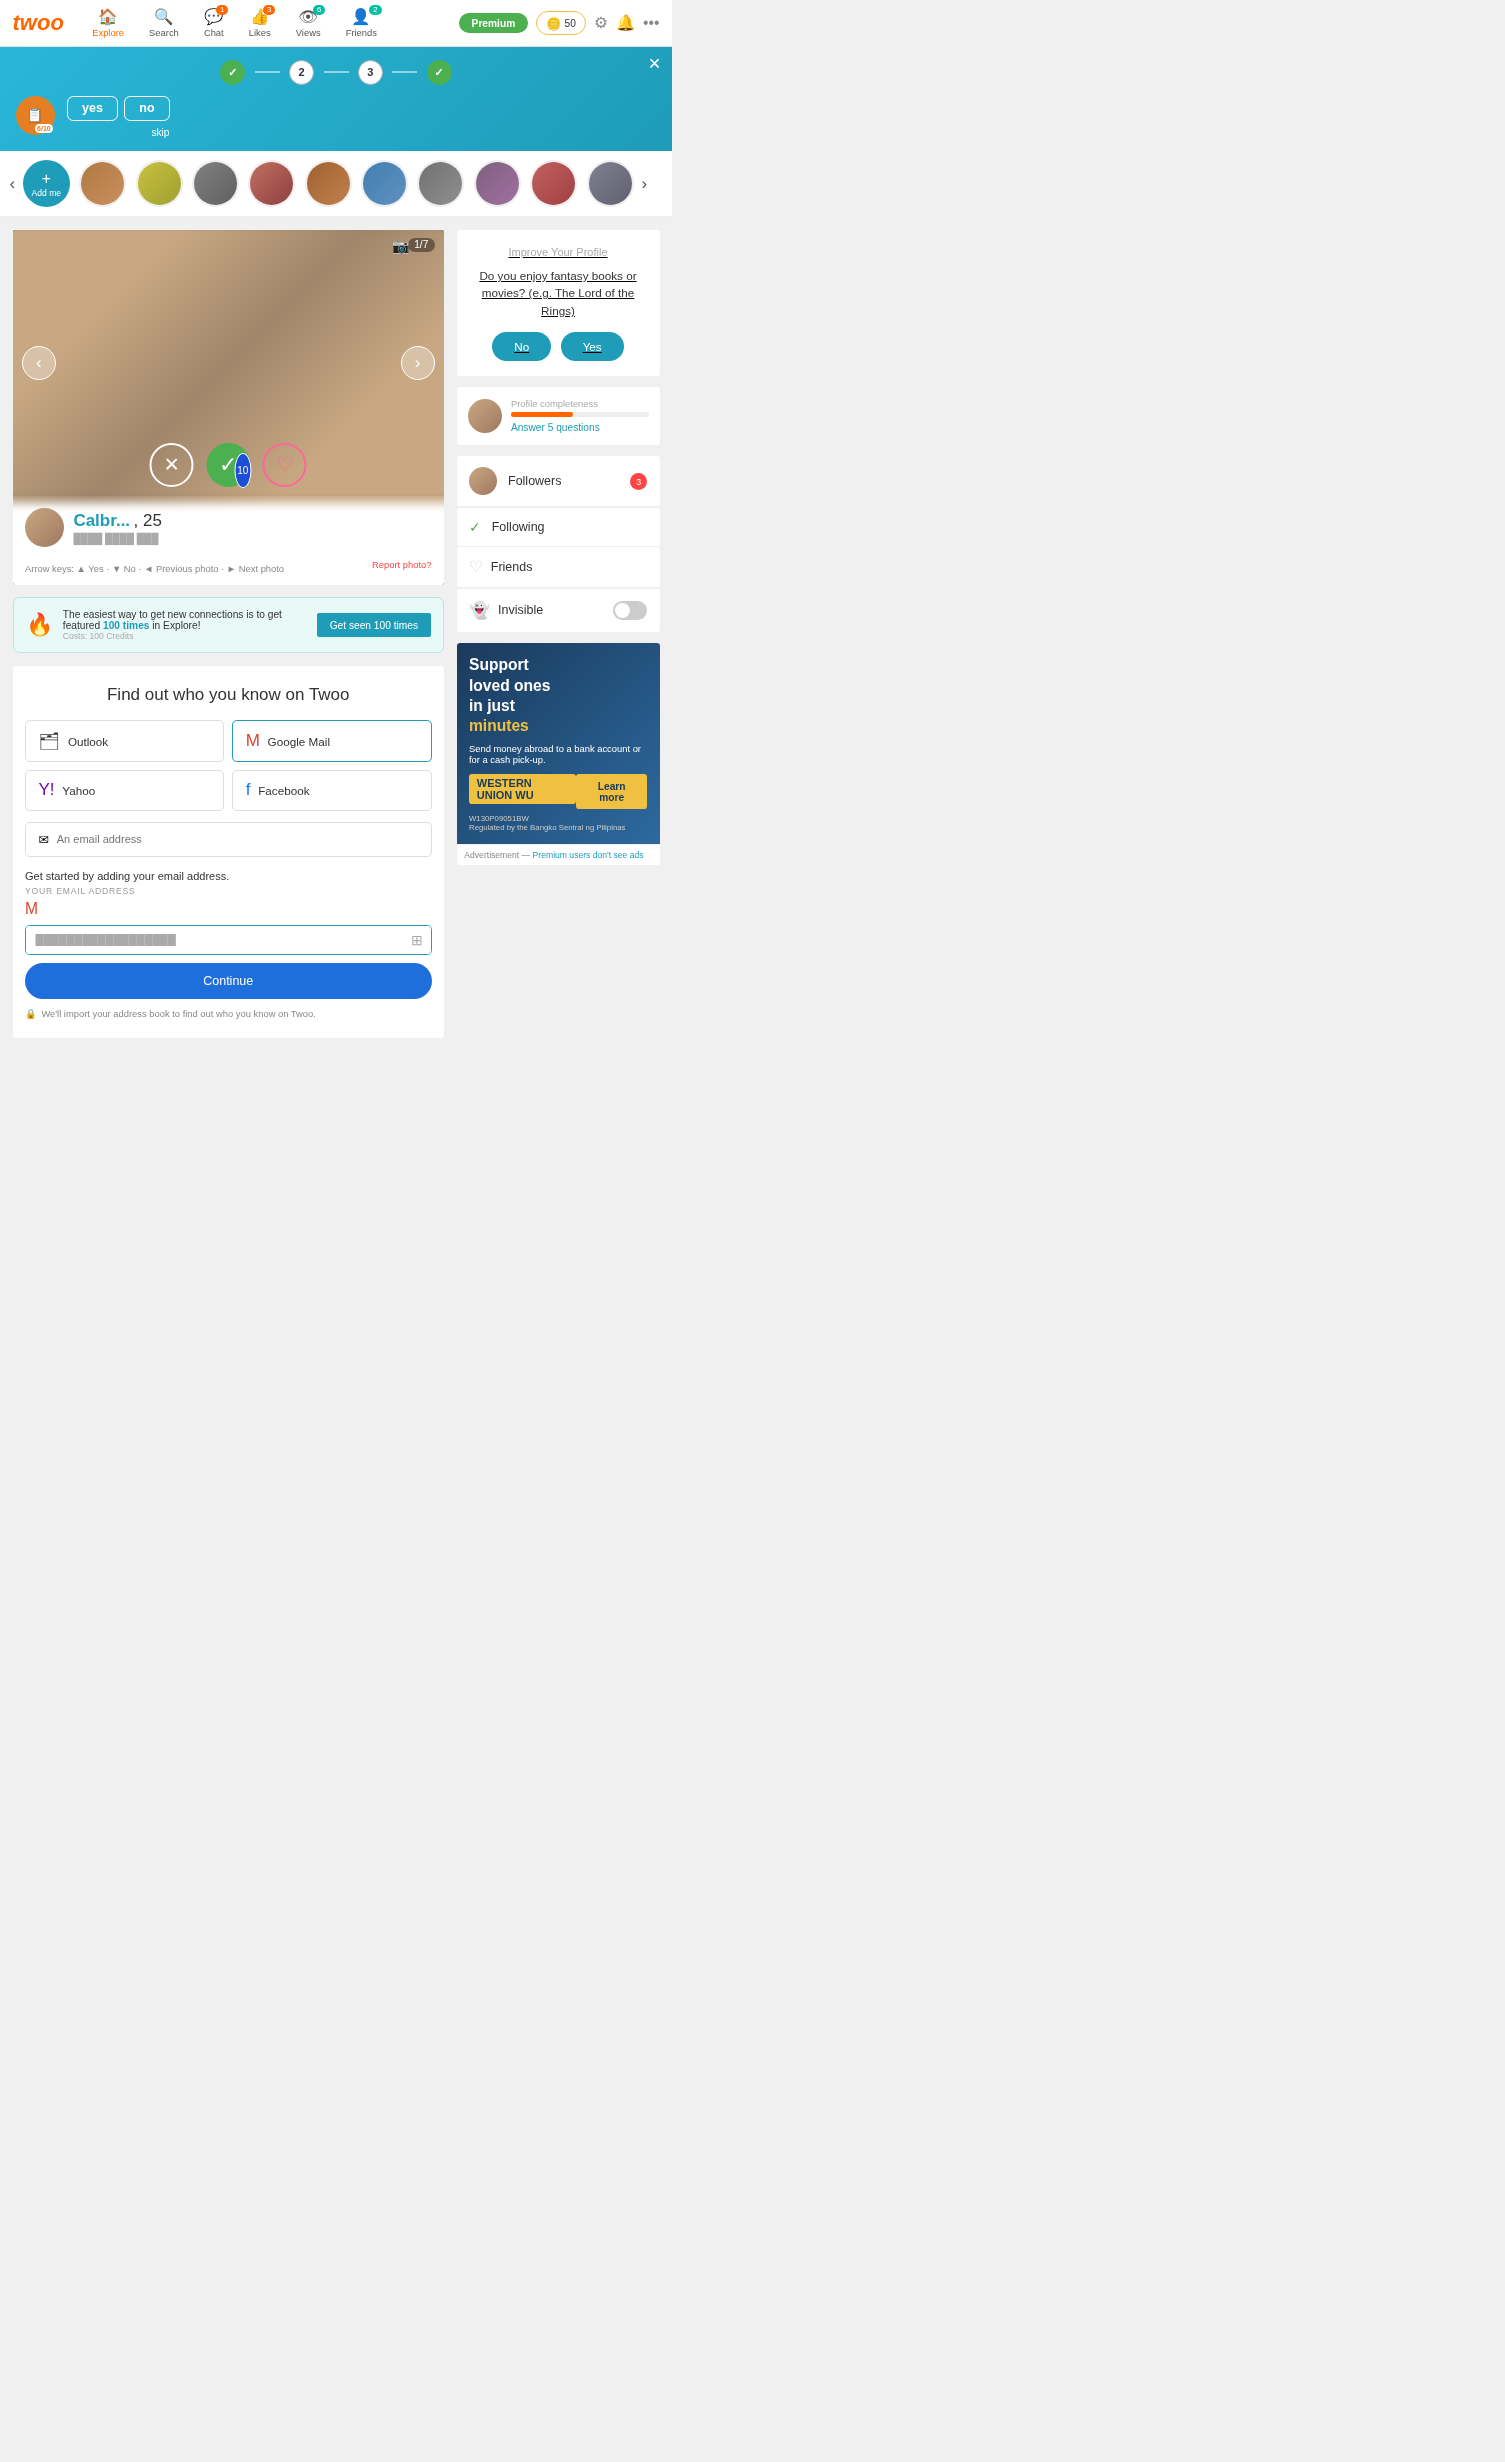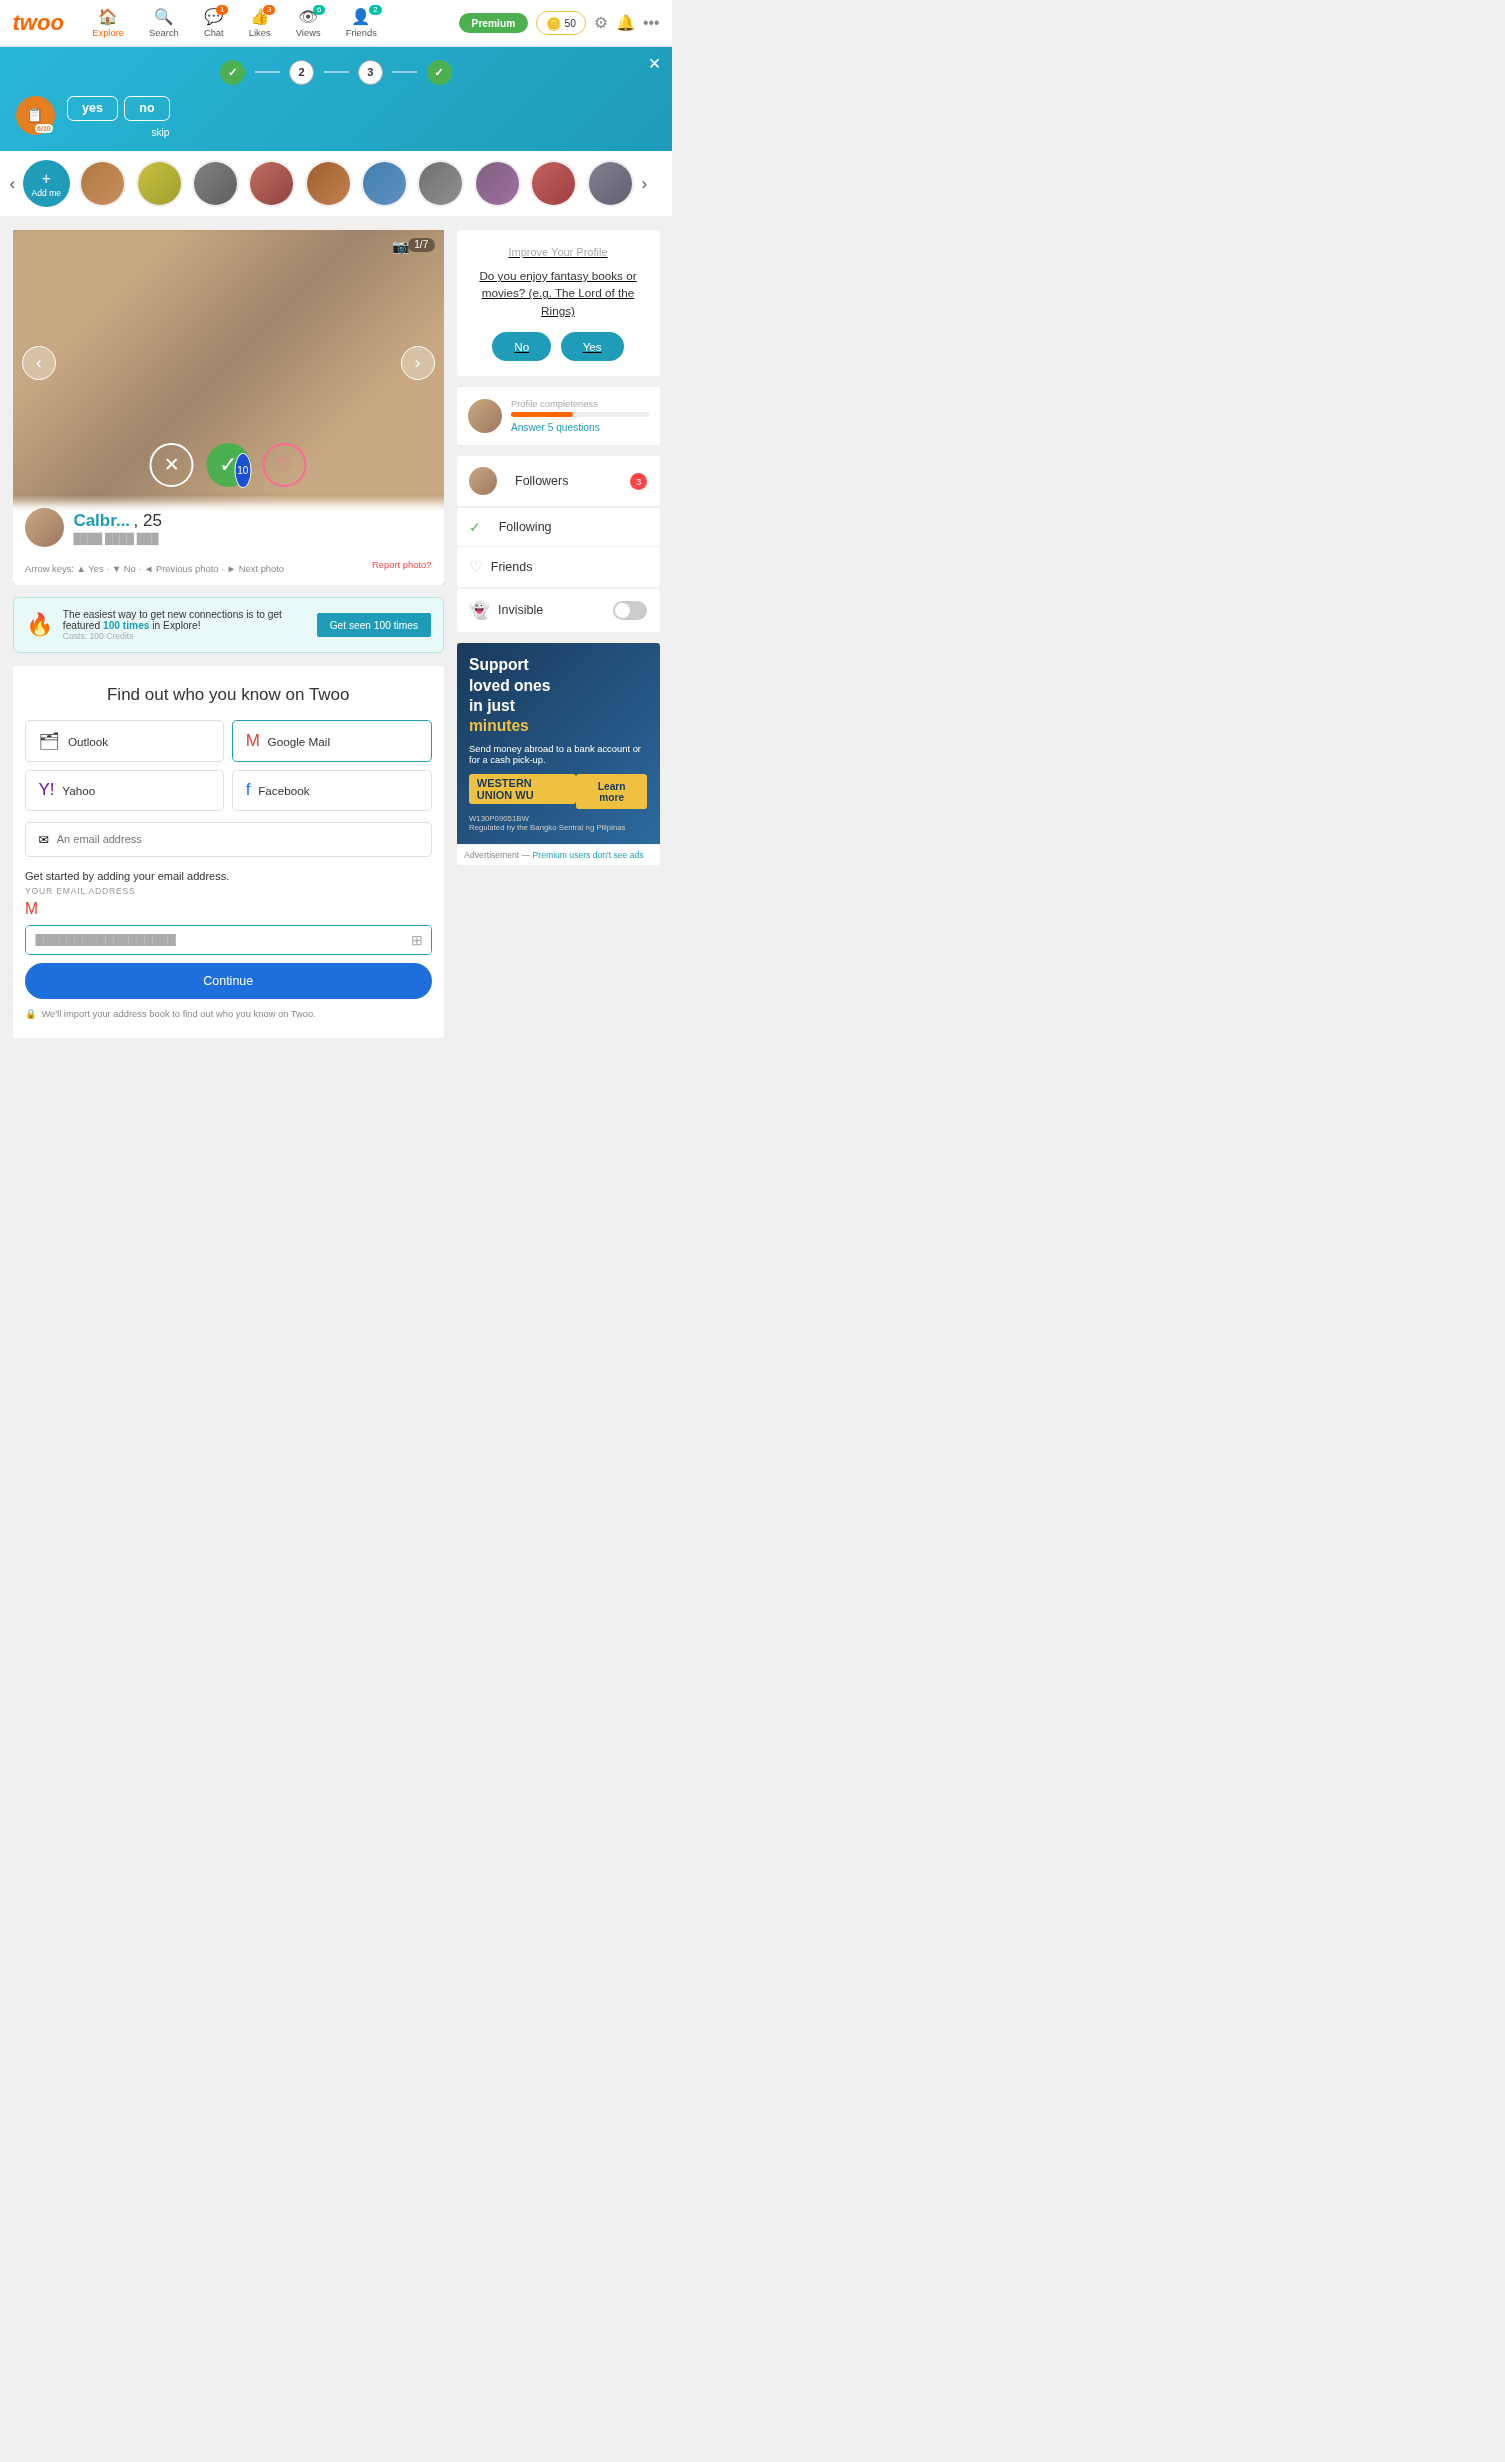--- a/index.html
+++ b/index.html
@@ -254,21 +254,21 @@
     .pc-bar { height: 4.7px; background: #eee; border-radius: 2.3px; margin-bottom: 3.1px; }
     .pc-bar-fill { height: 100%; background: #ff6600; border-radius: 2.3px; width: 45%; }
     .pc-link { color: #1e9cb8; font-size: 10.2px; cursor: pointer; }
 
     
     .follow-item {
       background: #fff; border-radius: 3.1px; padding: 11px 12.5px;
       display: flex; align-items: center; justify-content: space-between;
       margin-bottom: 1.6px; cursor: pointer;
     }
-    .follow-left { display: flex; align-items: center; gap: 18px; }
+    .follow-left { display: flex; align-items: center; gap: 11px; }
     .follow-icon { width: 28px; height: 28px; border-radius: 50%; background: #ccc; overflow: hidden; display: flex; align-items: center; justify-content: center; font-size: 14px; }
     .follow-label { font-size: 12.5px; color: #333; }
     .follow-badge { background: #ff4444; color: #fff; border-radius: 50%; width: 17px; height: 17px; font-size: 9.4px; display: flex; align-items: center; justify-content: center; }
     .follow-check { color: #4CAF50; font-size: 14px; }
 
     
     .status-item {
       background: #fff; border-radius: 3.1px; padding: 11px 12.5px;
       display: flex; align-items: center; justify-content: space-between; margin-bottom: 1.6px;
     }

